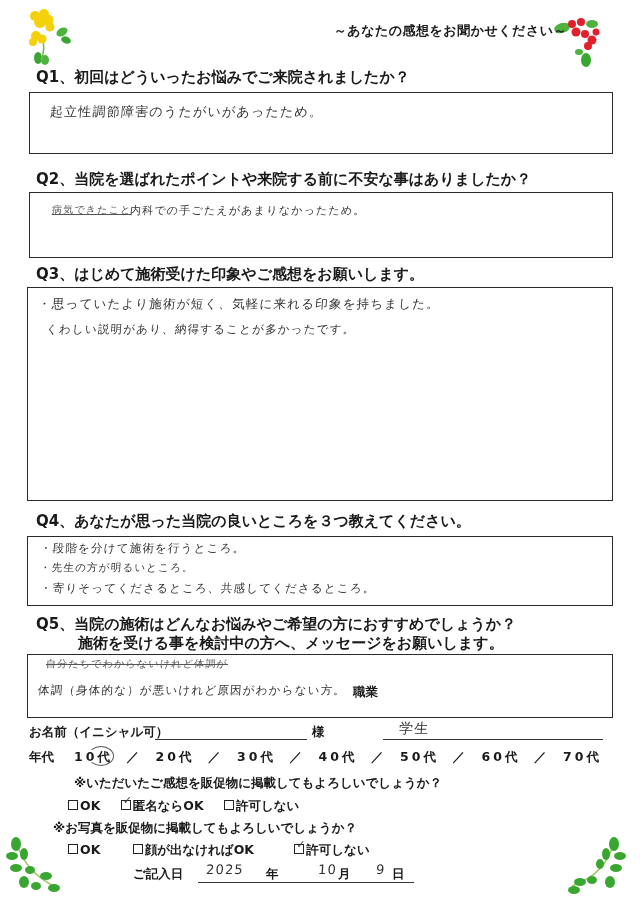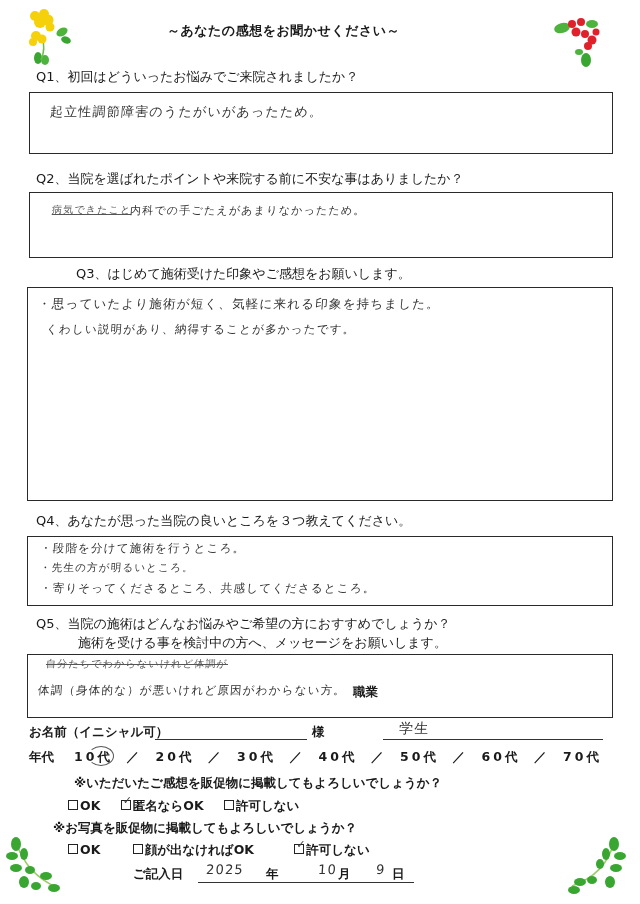--- a/index.html
+++ b/index.html
@@ -2,24 +2,24 @@
 <html><head>
   <meta charset="utf-8">
   <style>
     html, body { margin: 0; padding: 0; background: #ffffff; }
     body {
       width: 640px; height: 904px; position: relative; overflow: hidden;
       font-family: "DejaVu Sans", sans-serif; color: #1a1a1a;
     }
     .abs { position: absolute; }
     .title {
-      left: 0; top: 22px; width: 567px; text-align: center;
+      left: 0; top: 22px; width: 567px; text-align: right;
       font-size: 13px; font-weight: bold; letter-spacing: 0.5px;
     }
-    .q-label { font-size: 13px; font-weight: normal; white-space: nowrap; }
+    .q-label { font-size: 15px; font-weight: bold; white-space: nowrap; }
     .box {
       border: 1.6px solid #2a2a2a; background: #fff; box-sizing: border-box;
     }
     .hand {
       font-family: "DejaVu Sans", sans-serif; font-size: 12px; color: #333;
       font-weight: normal; letter-spacing: 1.2px; white-space: nowrap;
       transform: skewX(-4deg);
     }
     .hand.small { font-size: 10px; color: #555; }
     .line { border-bottom: 1px solid #333; }
@@ -118,21 +118,21 @@
 <div class="abs box" style="left:29px;top:92px;width:584px;height:62px;">
   <div class="abs hand" style="left:20px;top:10px;font-size:13px;">起立性調節障害のうたがいがあったため。</div>
 </div>
 
 <div class="abs q-label" style="left:36px;top:170px;">Q2、当院を選ばれたポイントや来院する前に不安な事はありましたか？</div>
 <div class="abs box" style="left:29px;top:192px;width:584px;height:66px;">
   <div class="abs hand small" style="left:22px;top:10px;text-decoration:underline;">病気できたこと</div>
   <div class="abs hand" style="left:100px;top:10px;font-size:11px;">内科での手ごたえがあまりなかったため。</div>
 </div>
 
-<div class="abs q-label" style="left:36px;top:265px;margin-left:40px;">Q3、はじめて施術受けた印象やご感想をお願いします。</div>
+<div class="abs q-label" style="left:36px;top:265px;">Q3、はじめて施術受けた印象やご感想をお願いします。</div>
 <div class="abs box" style="left:27px;top:287px;width:586px;height:214px;">
   <div class="abs hand" style="left:10px;top:8px;font-size:12.5px;">・思っていたより施術が短く、気軽に来れる印象を持ちました。</div>
   <div class="abs hand" style="left:18px;top:34px;font-size:11.5px;">くわしい説明があり、納得することが多かったです。</div>
 </div>
 
 <div class="abs q-label" style="left:36px;top:512px;">Q4、あなたが思った当院の良いところを３つ教えてください。</div>
 <div class="abs box" style="left:27px;top:536px;width:586px;height:70px;">
   <div class="abs hand" style="left:12px;top:4px;font-size:11.5px;">・段階を分けて施術を行うところ。</div>
   <div class="abs hand" style="left:12px;top:24px;font-size:10.5px;">・先生の方が明るいところ。</div>
   <div class="abs hand" style="left:12px;top:44px;font-size:11.5px;">・寄りそってくださるところ、共感してくださるところ。</div>

